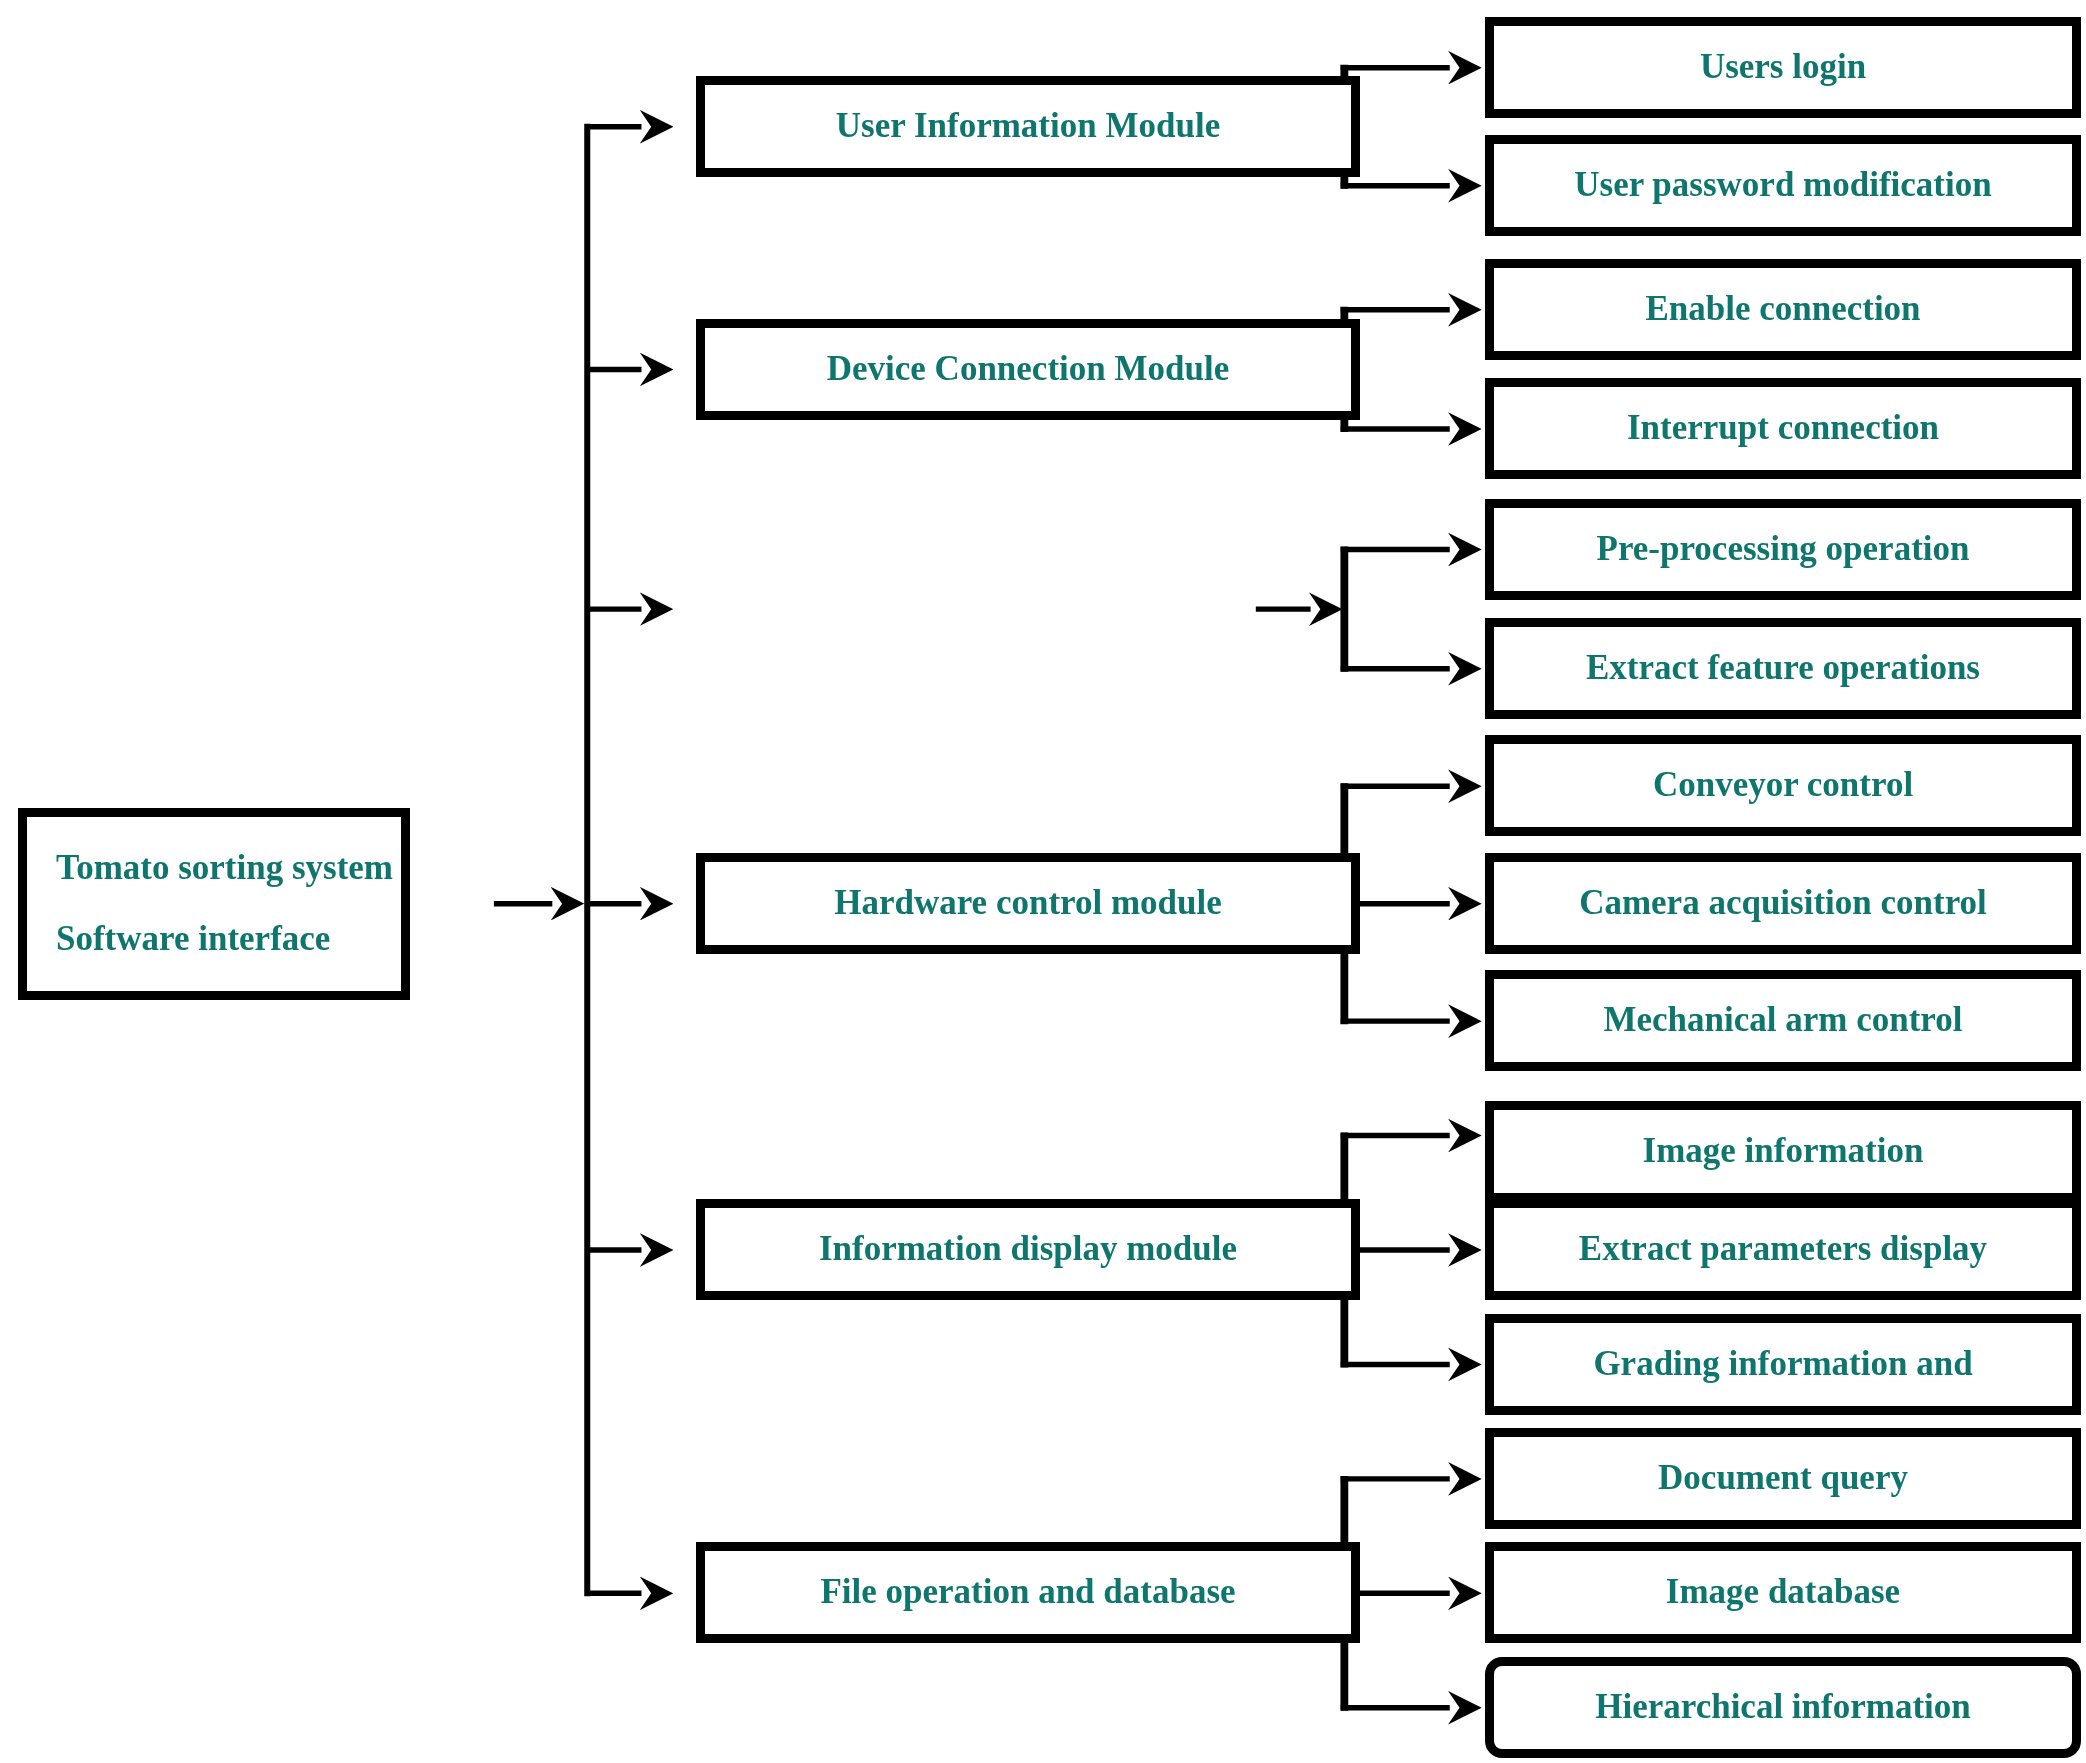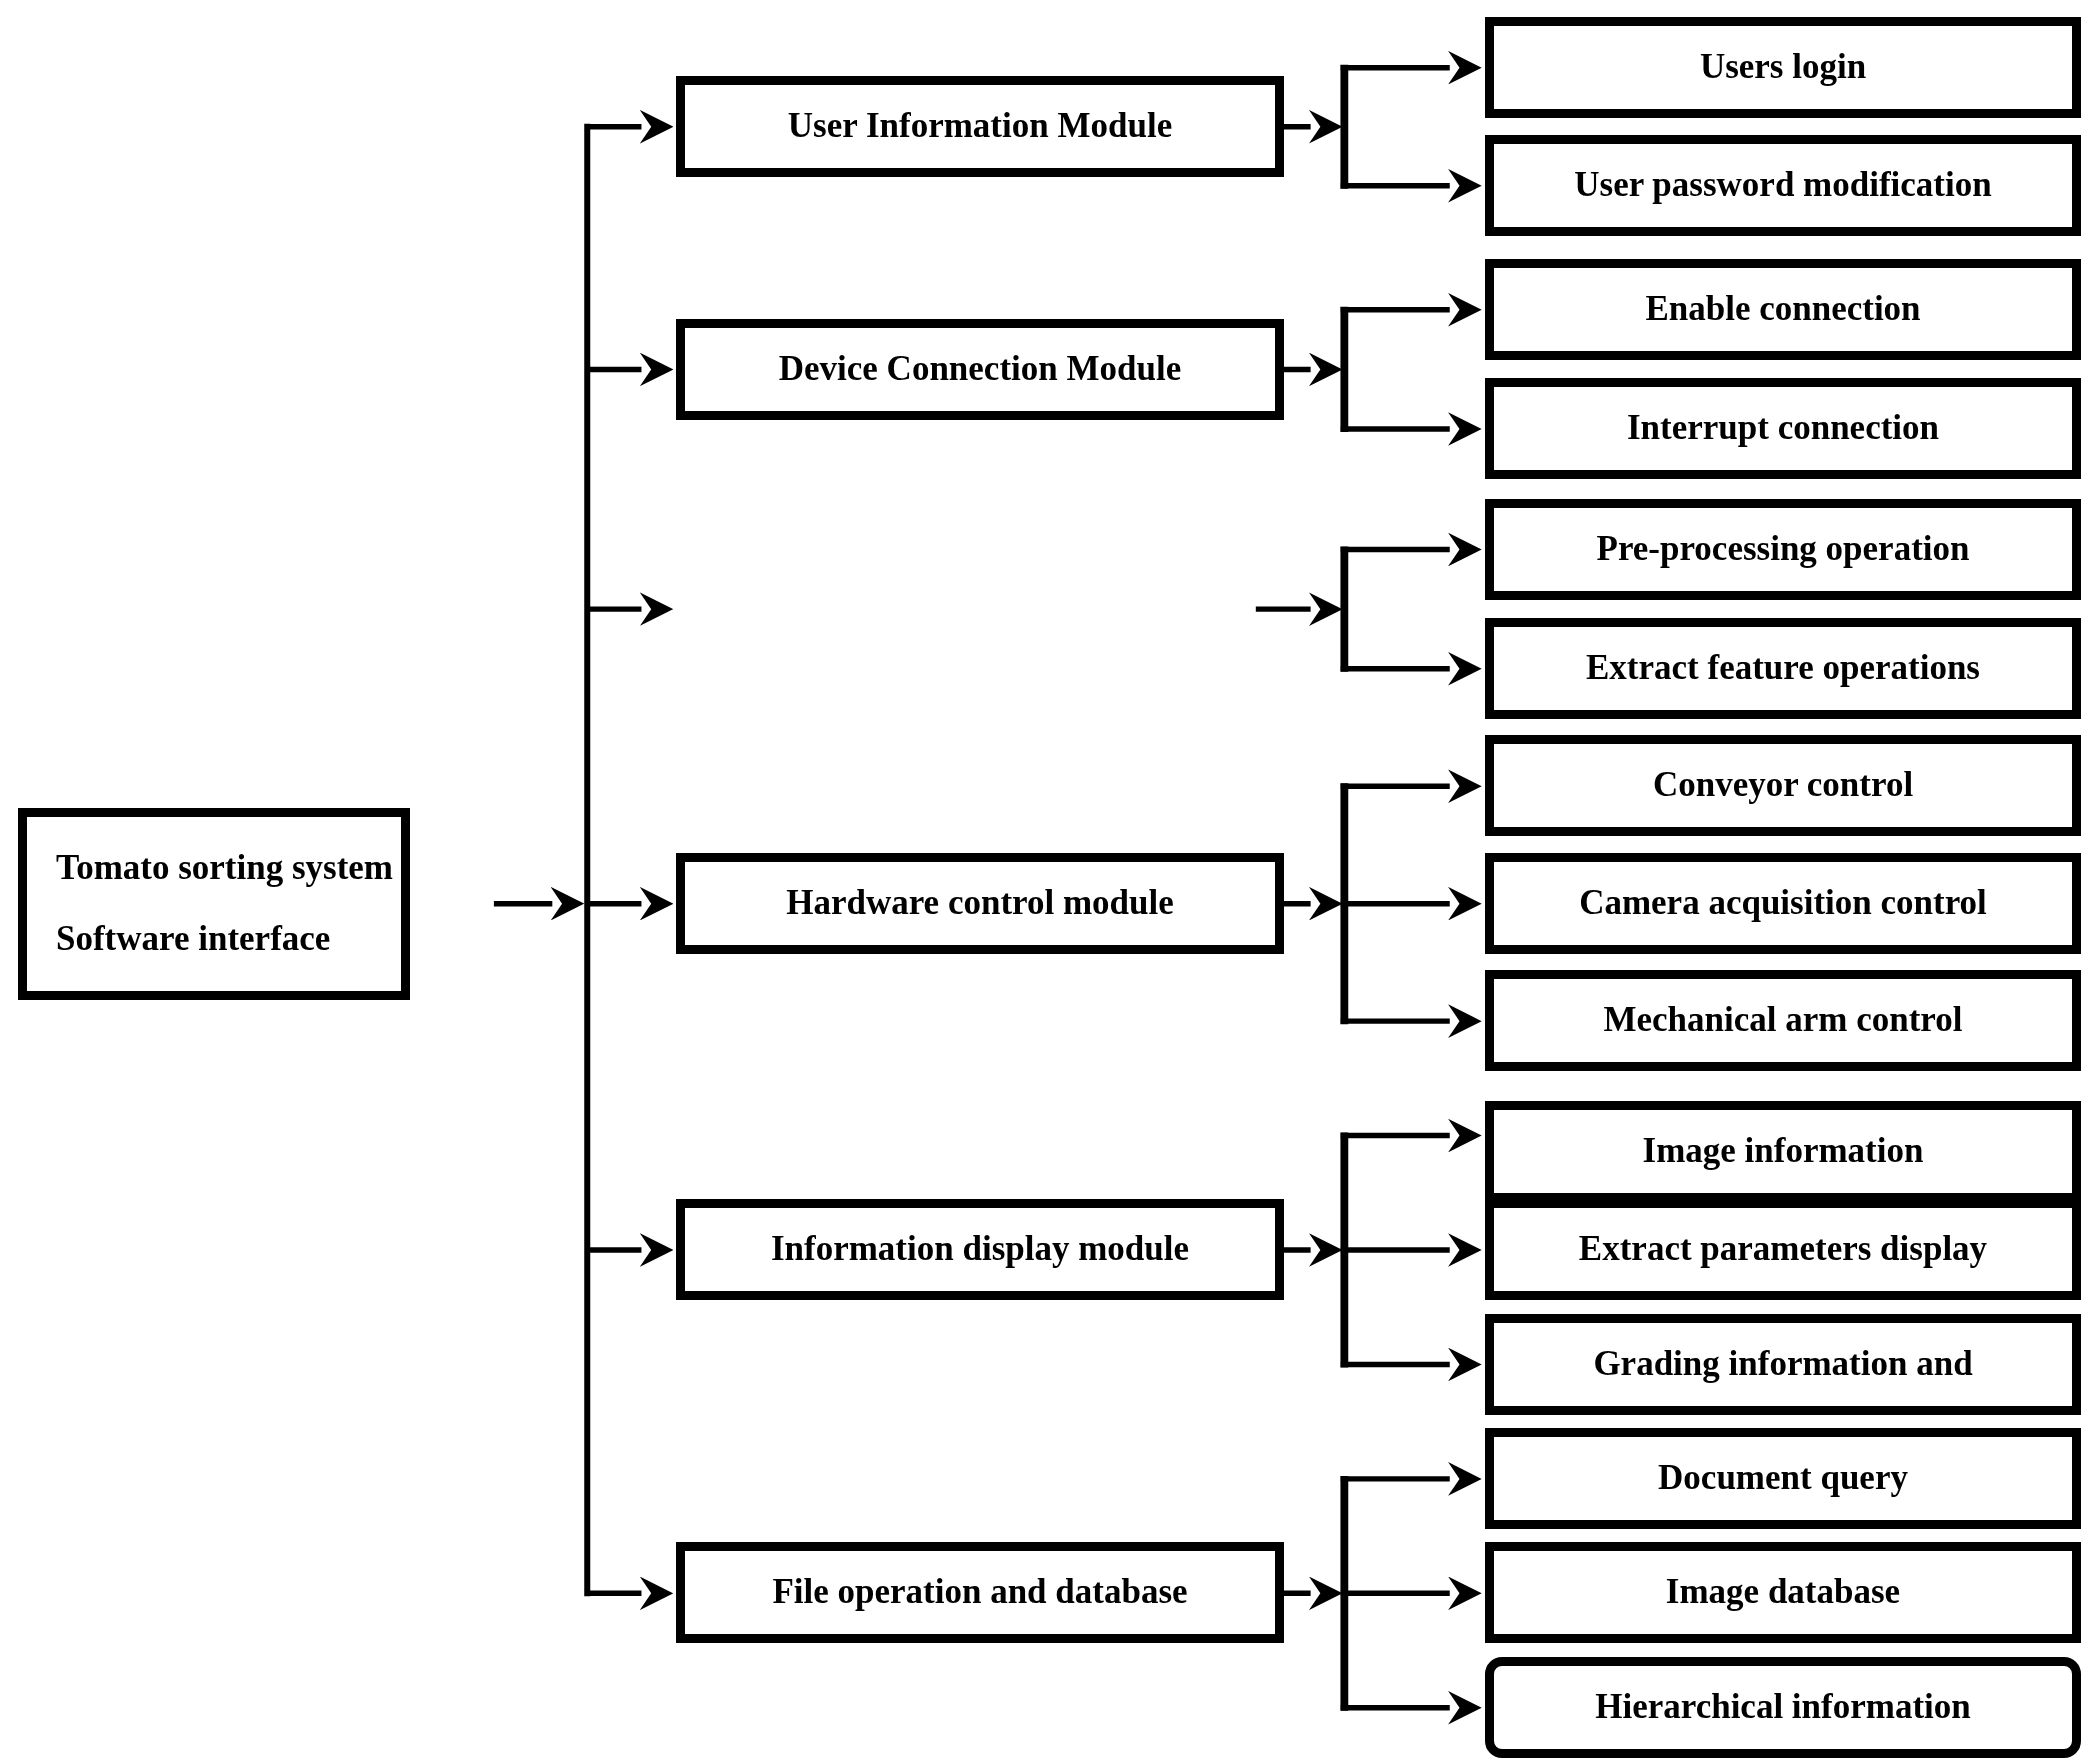--- a/index.html
+++ b/index.html
@@ -23,34 +23,34 @@
     position:absolute;
     box-sizing:border-box;
     background:#ffffff;
     border:9px solid #000000;
     display:flex;
     align-items:center;
     justify-content:center;
     text-align:center;
     font-weight:bold;
     font-size:35px;
-    color:#000000;
+    color:#0f766e;
     z-index:2;
     line-height:1.1;
   }
   .root-box{
     left:18px;top:808px;width:392px;height:192px;
     border-width:9.6px;
     flex-direction:column;
     align-items:flex-start;
     justify-content:space-evenly;
     padding-left:29px;
     text-align:left;
   }
-  .module-box{left:676px;width:608px;height:101px;}
+  .module-box{left:696px;width:664px;height:101px;}
   .child-box{left:1485px;width:596px;height:101px;}
   
   .m0{top:76px;} .m1{top:319px;} .m2{top:558px;}
   .m3{top:853px;} .m4{top:1199px;} .m5{top:1542px;}
   
   .c0a{top:17px;}   .c0b{top:135px;}
   .c1a{top:259px;}  .c1b{top:378px;}
   .c2a{top:499px;}  .c2b{top:618px;}
   .c3a{top:735px;} .c3b{top:853px;} .c3c{top:970px;}
   .c4a{top:1085px;margin-top:16px;} .c4b{top:1199px;} .c4c{top:1314px;}

